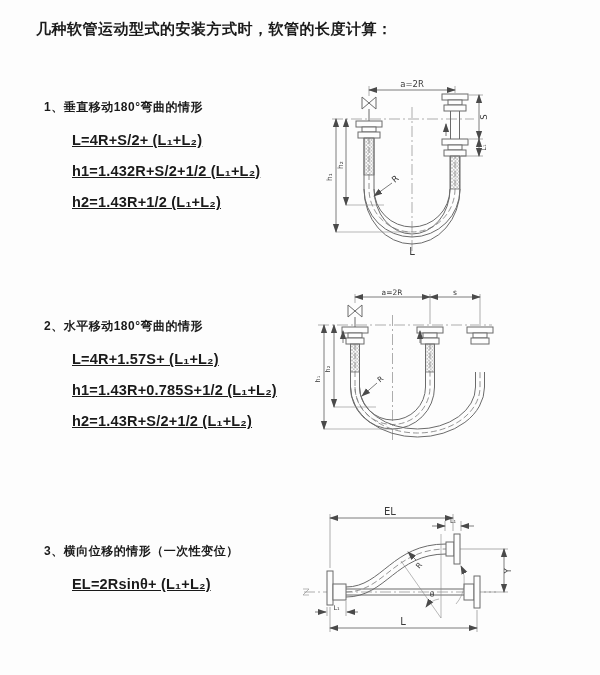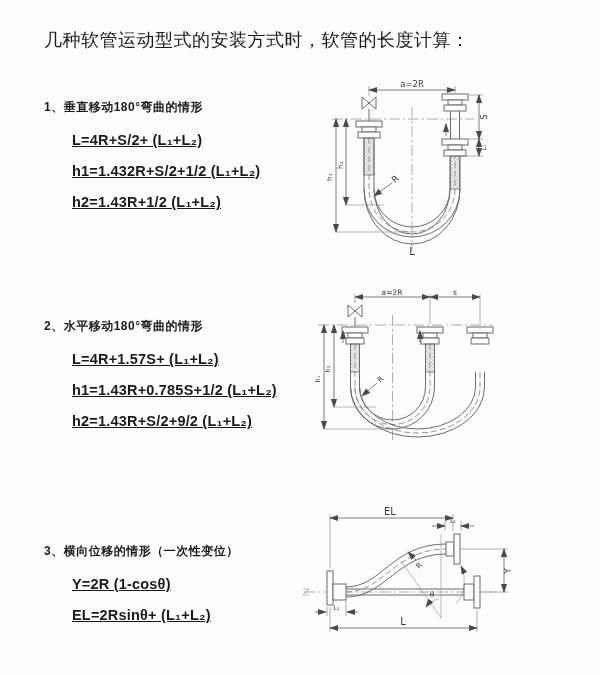--- a/index.html
+++ b/index.html
@@ -1,19 +1,19 @@
 <!DOCTYPE html>
 <html><head>
 <meta charset="utf-8">
 <style>
   html,body{margin:0;padding:0;background:#e8e8e8;}
   .page{position:relative;width:600px;height:675px;background:#fdfdfd;overflow:hidden;
         font-family:"Liberation Sans","DejaVu Sans",sans-serif;color:#1a1a1a;}
-  .title{position:absolute;left:36px;top:20px;font-size:18px;font-weight:normal;
-         letter-spacing:.5px;margin:8px;}
+  .title{position:absolute;left:36px;top:20px;font-size:15px;font-weight:bold;
+         letter-spacing:.5px;margin:0;}
   .sec{position:absolute;left:44px;width:270px;}
   .sec h2{margin:0 0 9px 0;font-size:12px;font-weight:bold;letter-spacing:.5px;}
   .formula{margin:0 0 0 28px;font-size:14.5px;font-weight:bold;line-height:31px;
            white-space:nowrap;letter-spacing:.2px;text-decoration:underline;}
   .s1{top:99px;} .s2{top:318px;} .s3{top:543px;}
   svg.diag{position:absolute;}
   .ln{fill:none;stroke:#6b6b6b;stroke-width:1;}
   .lnf{fill:#fdfdfd;stroke:#6b6b6b;stroke-width:1;}
   .lnd{fill:none;stroke:#7a7a7a;stroke-width:.8;stroke-dasharray:6 3;}
   .cl{fill:none;stroke:#8a8a8a;stroke-width:.7;stroke-dasharray:11 3 2 3;}
@@ -35,26 +35,25 @@
     <h2>1、垂直移动180°弯曲的情形</h2>
     <div class="formula">L=4R+S/2+ (L₁+L₂)</div>
     <div class="formula">h1=1.432R+S/2+1/2 (L₁+L₂)</div>
     <div class="formula">h2=1.43R+1/2 (L₁+L₂)</div>
   </div>
 
   <div class="sec s2">
     <h2>2、水平移动180°弯曲的情形</h2>
     <div class="formula">L=4R+1.57S+ (L₁+L₂)</div>
     <div class="formula">h1=1.43R+0.785S+1/2 (L₁+L₂)</div>
-    <div class="formula">h2=1.43R+S/2+9/2 (L₁+L₂)</div>
+    <div class="formula">h2=1.43R+S/2+1/2 (L₁+L₂)</div>
   </div>
 
   <div class="sec s3">
     <h2>3、横向位移的情形（一次性变位）</h2>
-    <div class="formula">Y=2R (1-cosθ)</div>
     <div class="formula">EL=2Rsinθ+ (L₁+L₂)</div>
   </div>
 
   <svg class="diag" style="left:312px;top:77px;" width="286" height="182" viewBox="0 0 286 182">
     <defs>
       <marker id="d1a" viewBox="0 0 10 10" refX="9" refY="5" markerWidth="9" markerHeight="9" orient="auto-start-reverse" markerUnits="userSpaceOnUse">
         <path d="M0 1.5 L10 5 L0 8.5 Z" fill="#4a4a4a"></path>
       </marker>
       <pattern id="d1h" width="3.5" height="3.5" patternUnits="userSpaceOnUse">
         <path d="M0 3.5 L3.5 0 M0 0 L3.5 3.5" stroke="#9a9a9a" stroke-width="0.5"></path>

